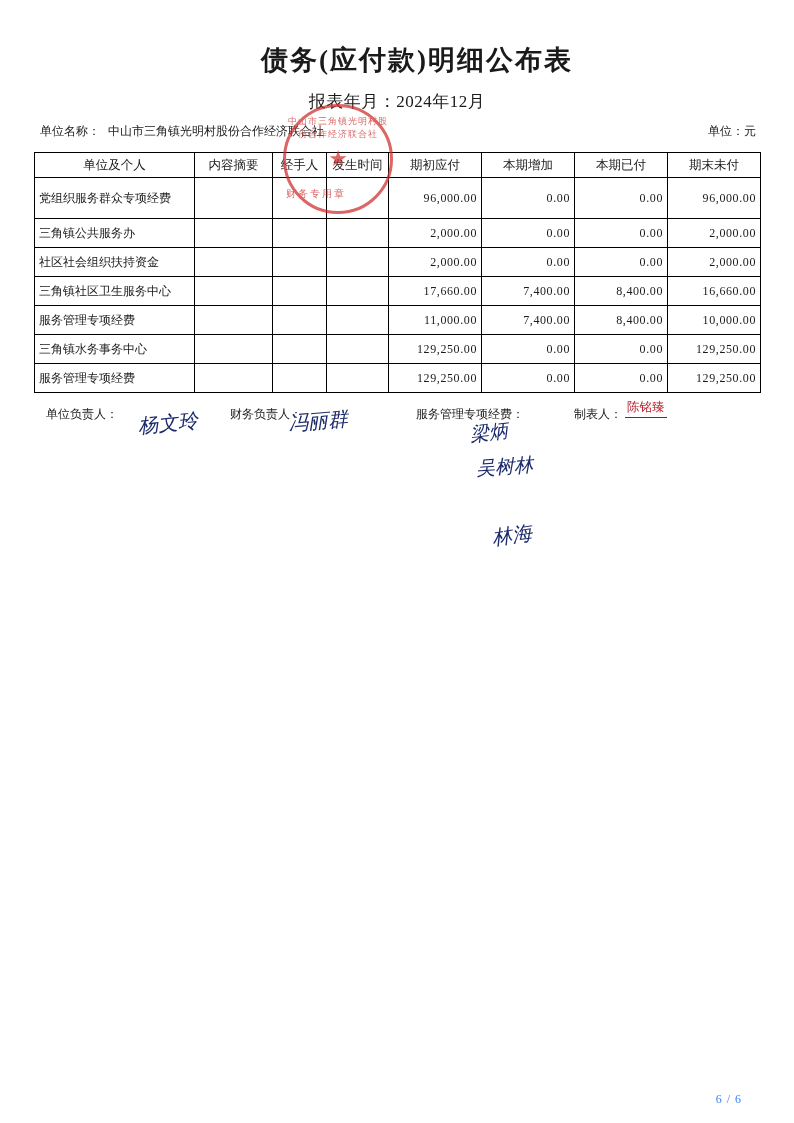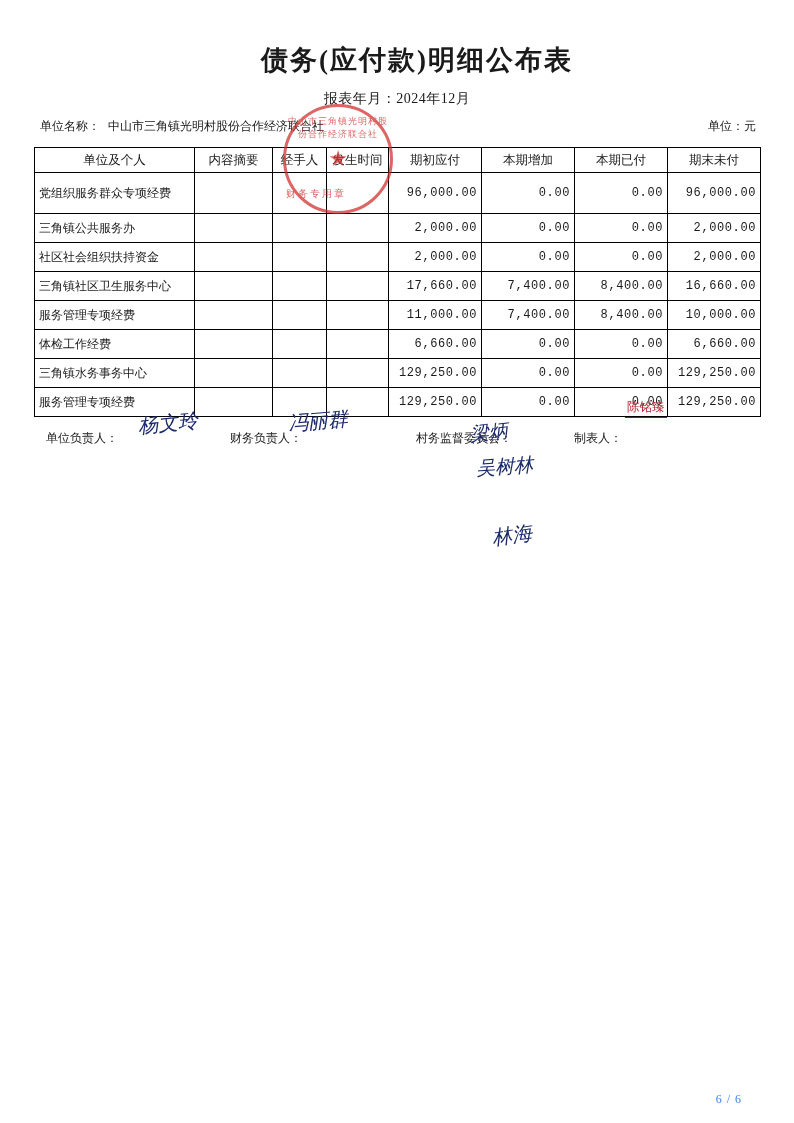--- a/index.html
+++ b/index.html
@@ -26,21 +26,21 @@
     text-align: center;
     font-size: 27px;
     font-weight: bold;
     letter-spacing: 2px;
     margin-top: 42px;
     font-family: "Liberation Serif", "DejaVu Serif", serif;
     margin-left: 40px;
   }
   .report-period {
     text-align: center;
-    font-size: 14px;
+    font-size: 17px;
     margin-top: 12px;
     letter-spacing: 0.5px;
   }
   
   .meta-row {
     position: relative;
     margin: 10px 34px 4px 34px;
     height: 18px;
     font-size: 12px;
   }
@@ -81,21 +81,21 @@
     height: 24px;
   }
   td.name-cell {
     text-align: left;
     padding-left: 14px;
     line-height: 1.25;
   }
   td.num-cell {
     text-align: right;
     padding-right: 8px;
-    font-family: Liberation Mono, monospace;
+    font-family: Liberation Serif, serif;
     letter-spacing: 0.6px;
   }
   tr.tall td {
     height: 40px;
   }
   
   .sign-row {
     position: relative;
     margin: 8px 34px 0 34px;
     height: 26px;
@@ -293,30 +293,20 @@
         <td class="name-cell">服务管理专项经费</td>
         <td></td>
         <td></td>
         <td></td>
         <td class="num-cell">11,000.00</td>
         <td class="num-cell">7,400.00</td>
         <td class="num-cell">8,400.00</td>
         <td class="num-cell">10,000.00</td>
       </tr>
       <tr>
-        <td class="name-cell">体检工作经费</td>
-        <td></td>
-        <td></td>
-        <td></td>
-        <td class="num-cell">6,660.00</td>
-        <td class="num-cell">0.00</td>
-        <td class="num-cell">0.00</td>
-        <td class="num-cell">6,660.00</td>
-      </tr>
-      <tr>
         <td class="name-cell">三角镇水务事务中心</td>
         <td></td>
         <td></td>
         <td></td>
         <td class="num-cell">129,250.00</td>
         <td class="num-cell">0.00</td>
         <td class="num-cell">0.00</td>
         <td class="num-cell">129,250.00</td>
       </tr>
       <tr>
@@ -328,21 +318,21 @@
         <td class="num-cell">0.00</td>
         <td class="num-cell">0.00</td>
         <td class="num-cell">129,250.00</td>
       </tr>
     </tbody>
   </table>
 
   <div class="sign-row">
     <span class="sign-item sign-1">单位负责人：</span>
     <span class="sign-item sign-2">财务负责人：</span>
-    <span class="sign-item sign-3">村务监督委员会：</span>
+    <span class="sign-item sign-3">服务管理专项经费：</span>
     <span class="sign-item sign-4">制表人：</span>
   </div>
 
   <span class="maker-name">陈铭臻</span>
 
   <span class="hand sig-unit">杨文玲</span>
   <span class="hand sig-finance">冯丽群</span>
   <span class="hand sig-super-1">梁炳</span>
   <span class="hand sig-super-2">吴树林</span>
   <span class="hand sig-super-3">林海</span>

